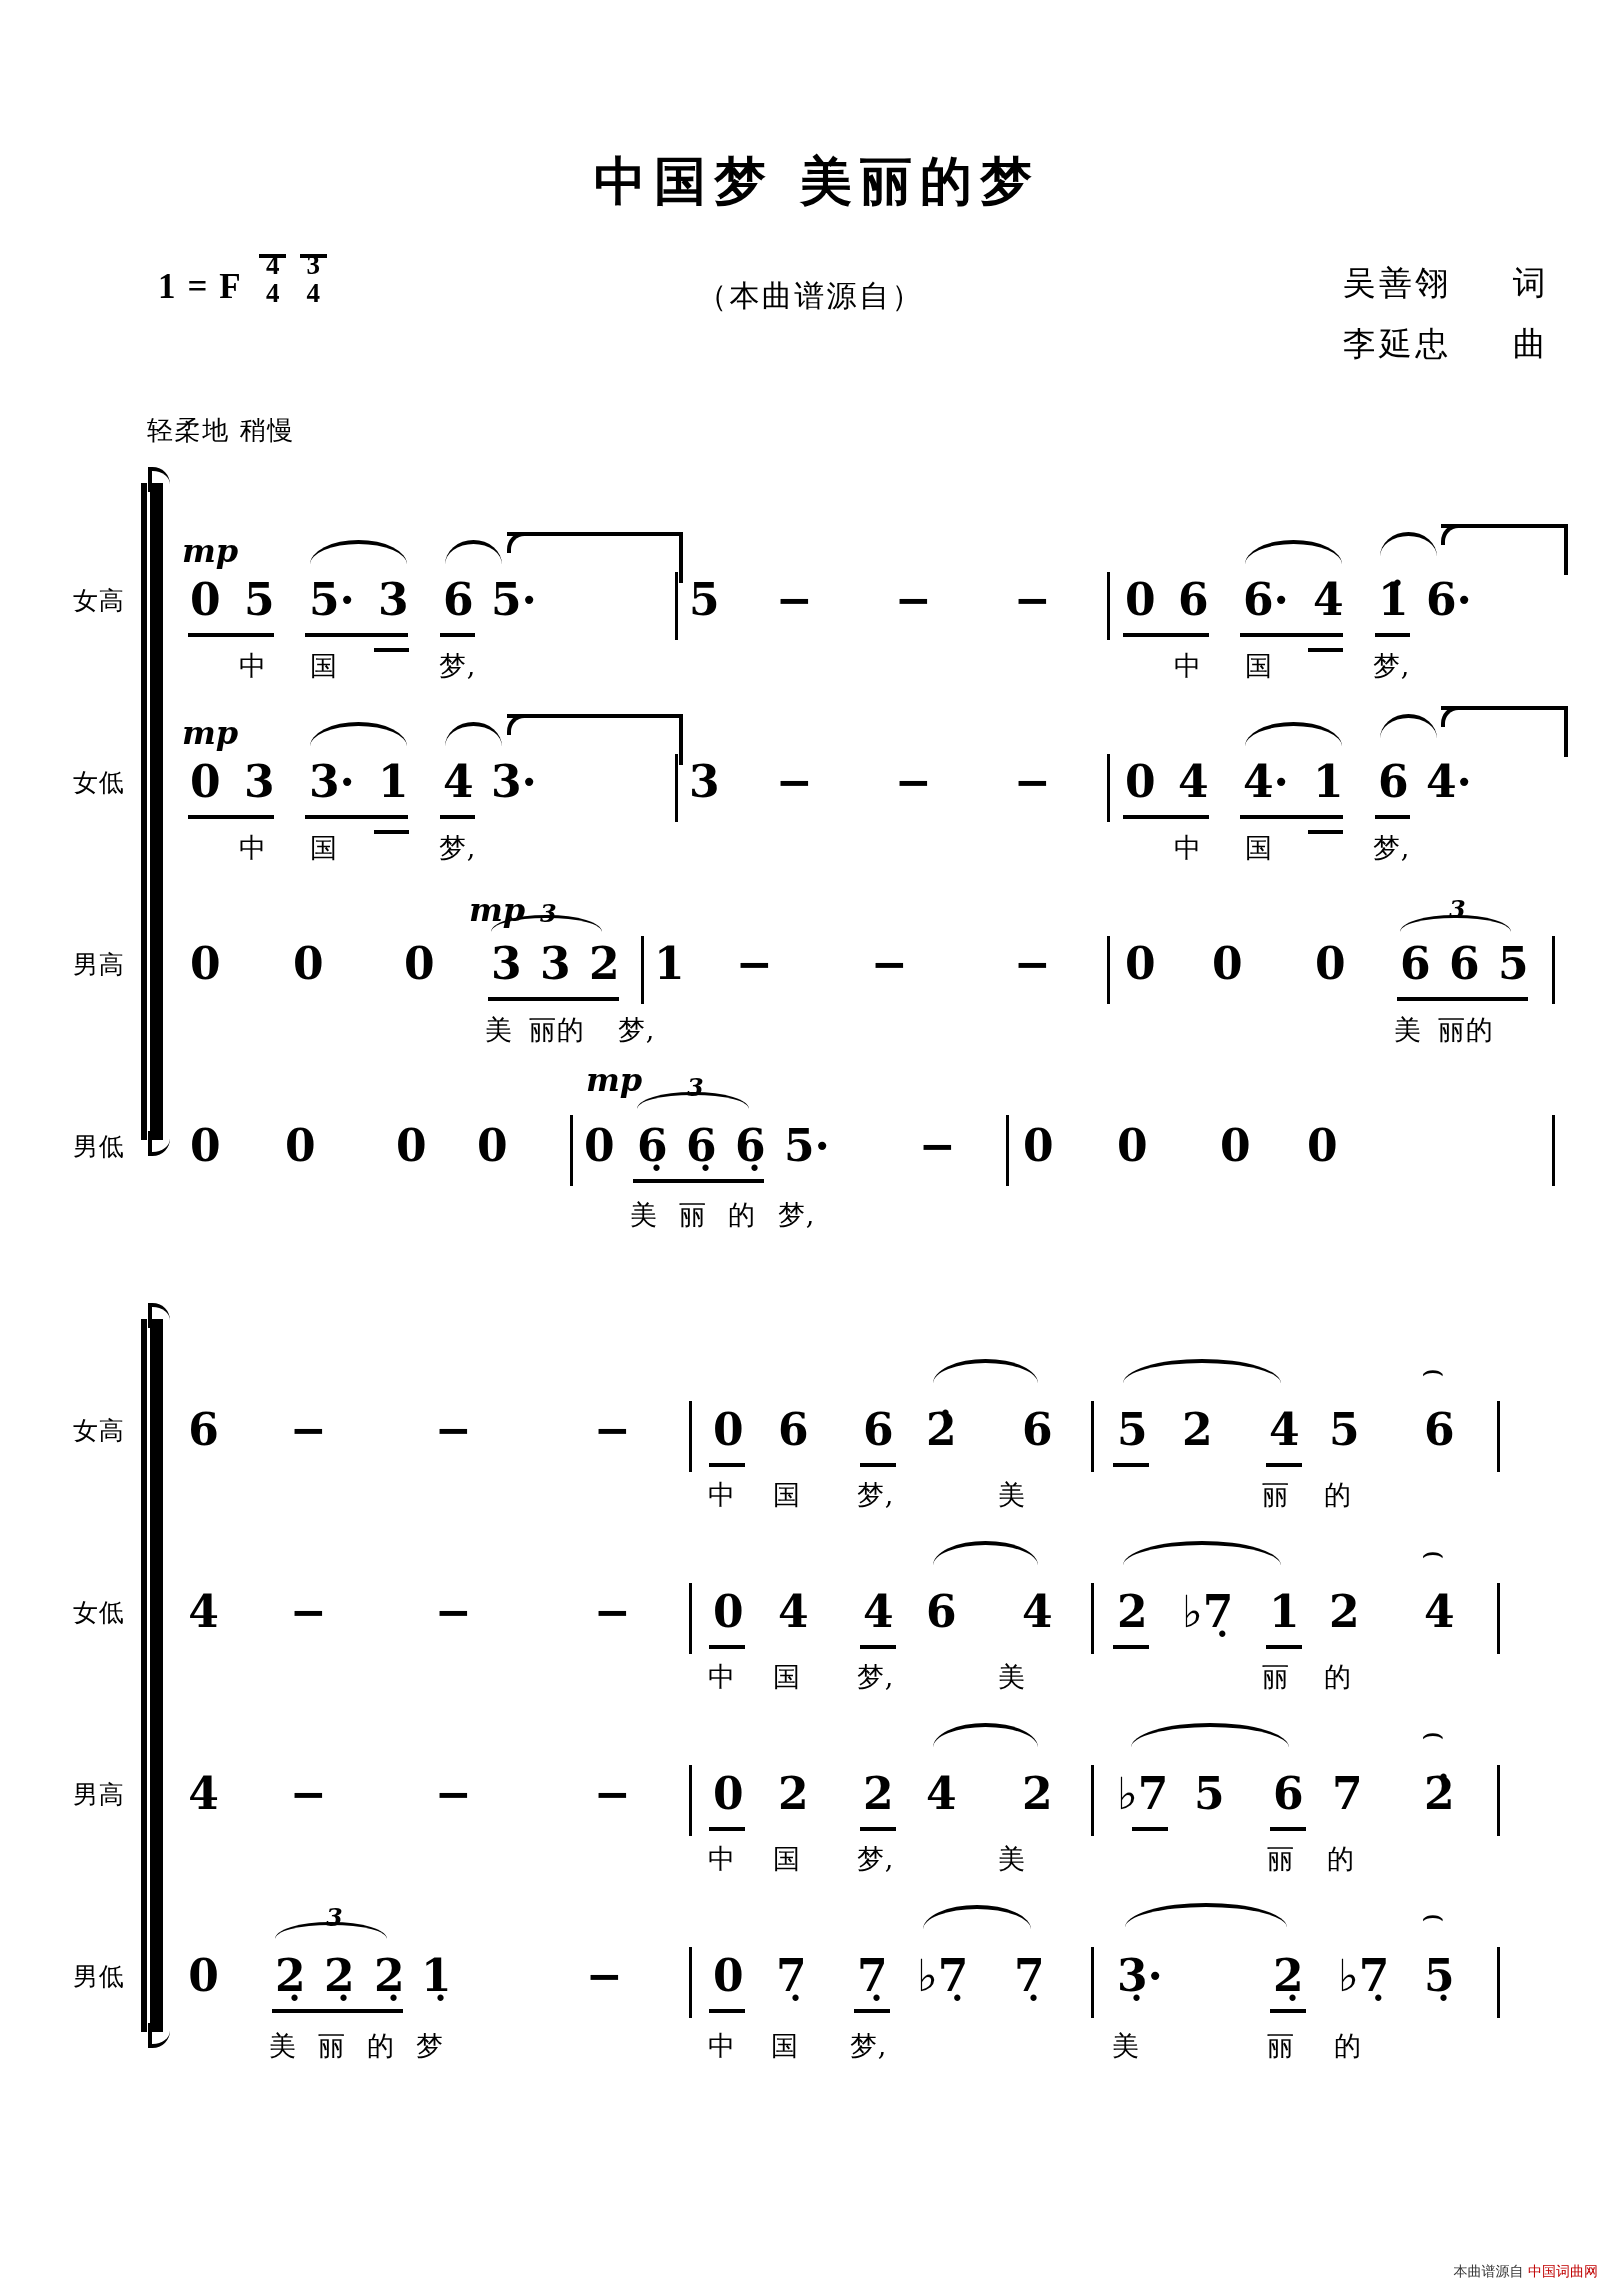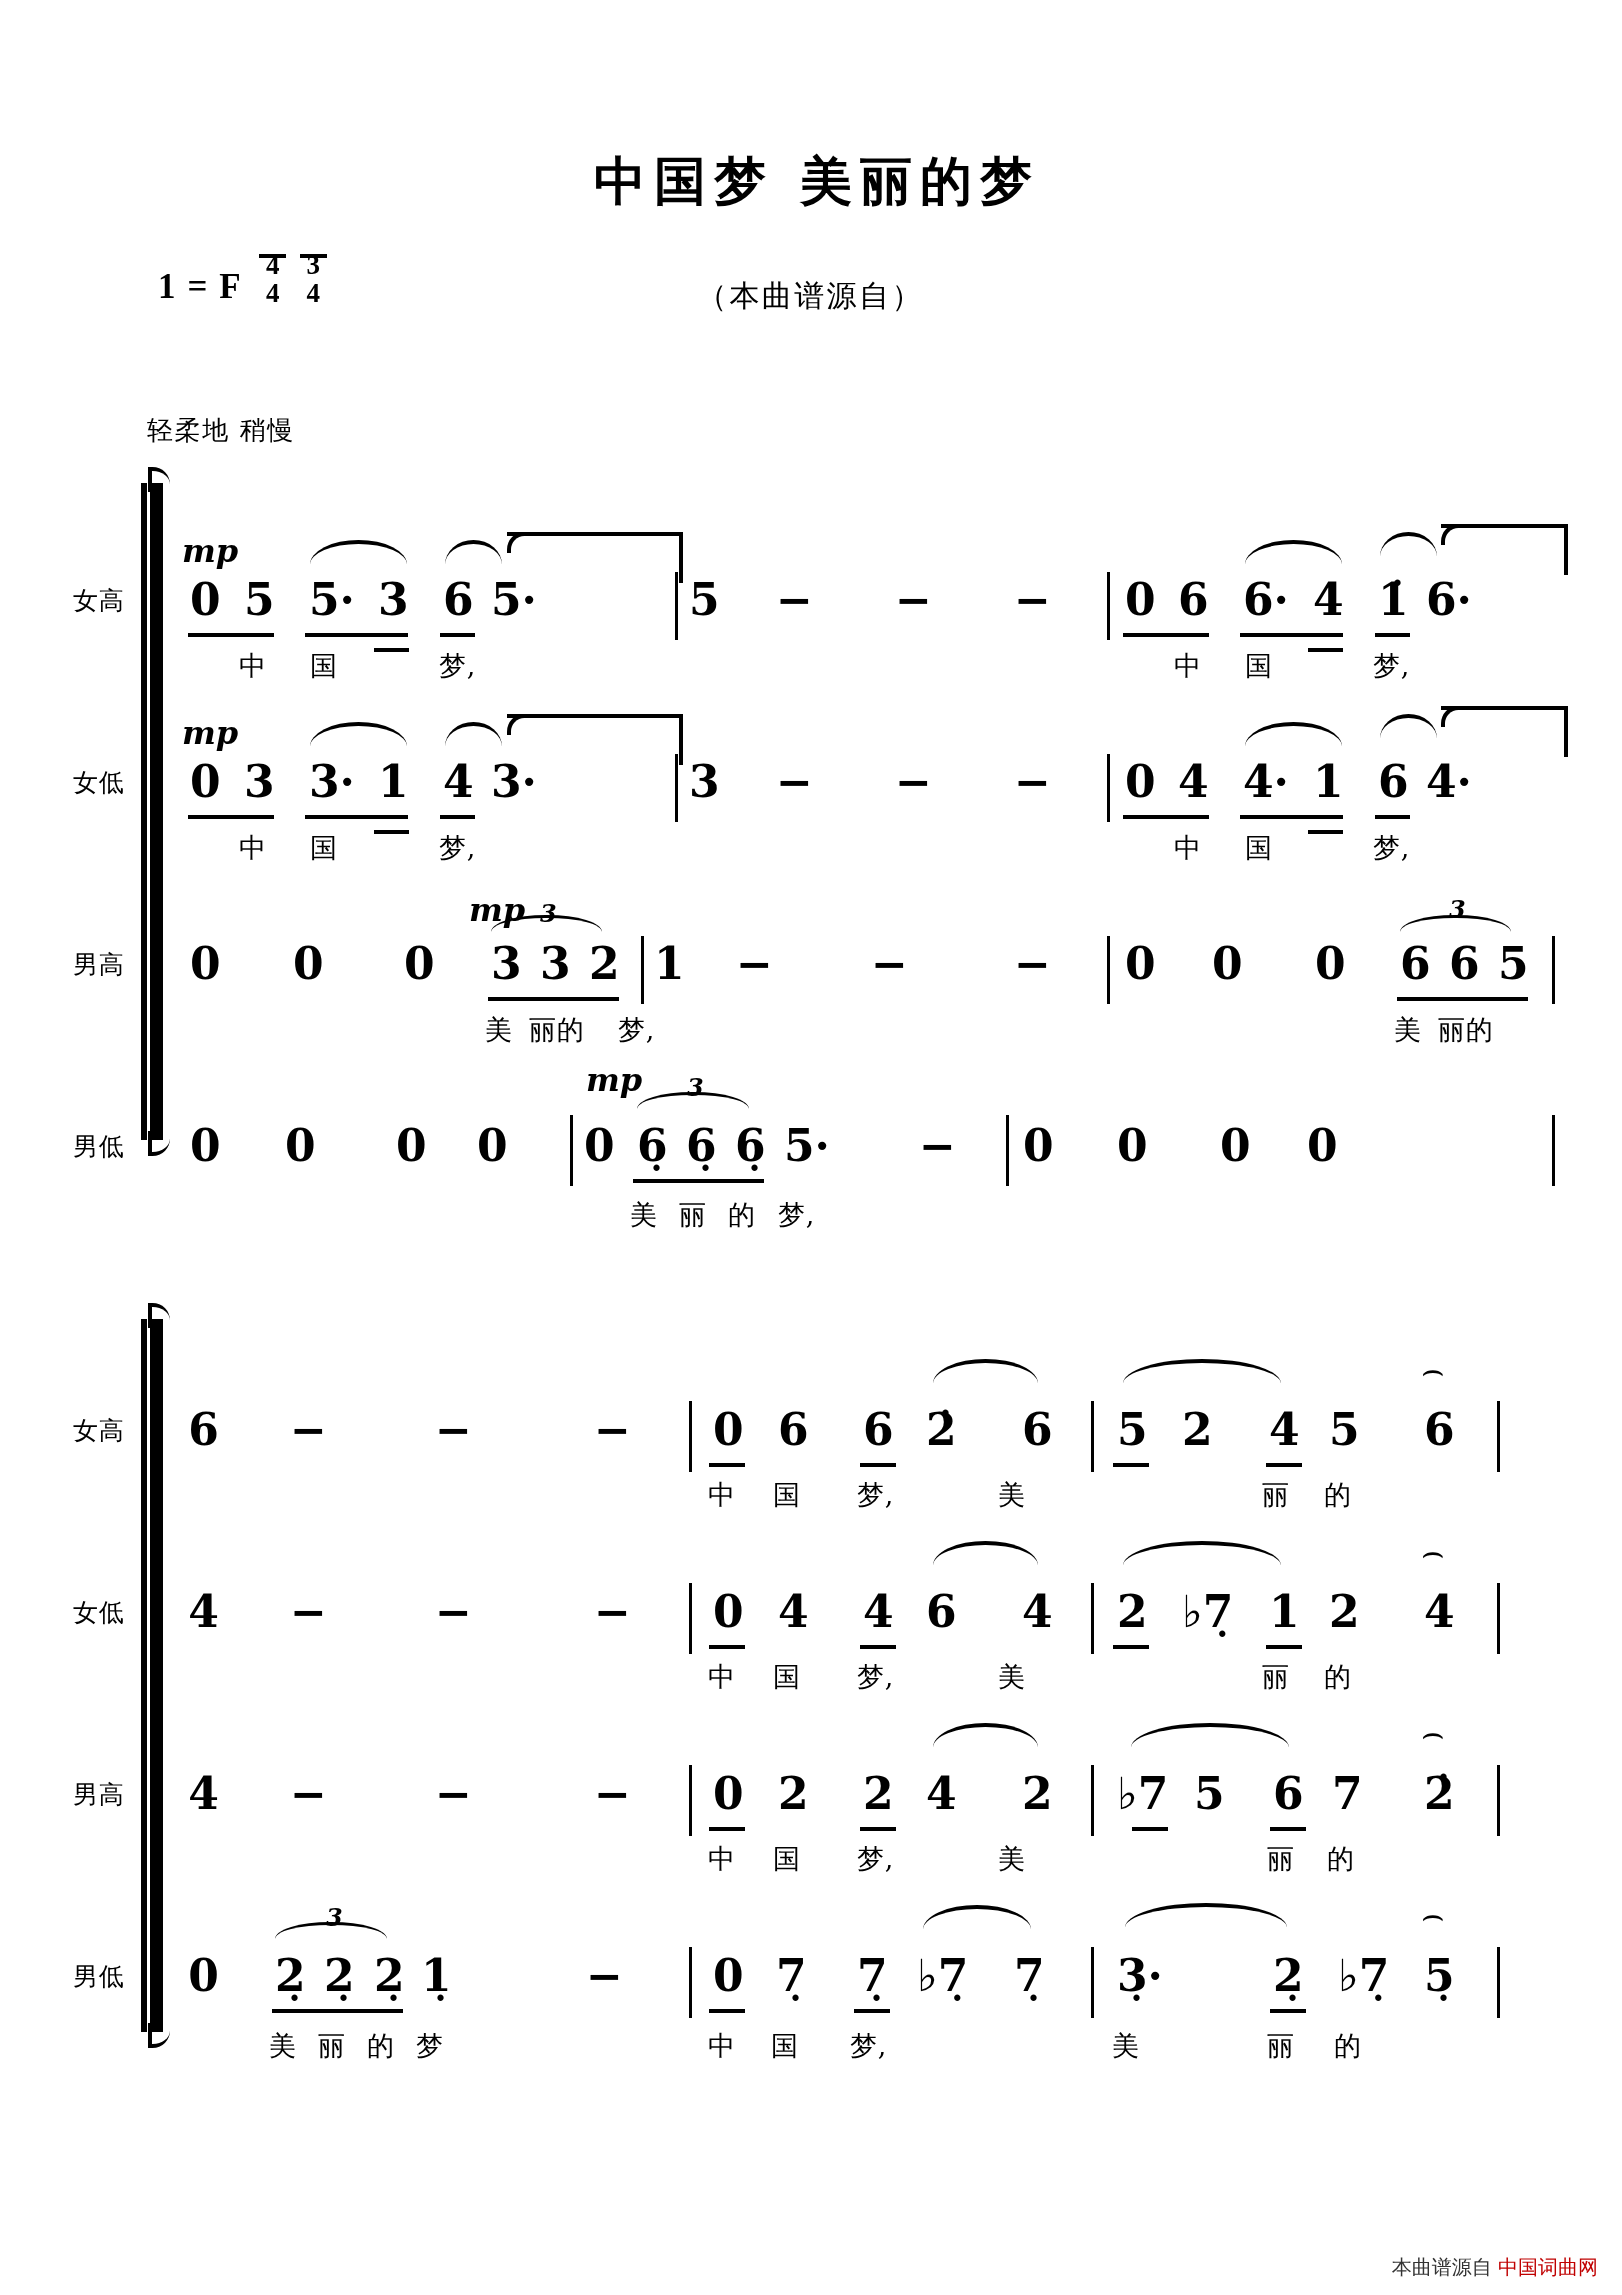--- a/index.html
+++ b/index.html
@@ -79,21 +79,21 @@
         border-left:4px solid #000;border-top:4px solid #000;border-top-left-radius:17.4px;}
   .trip{position:absolute;font-size:24px;font-weight:700;font-style:italic;
         font-family:"DejaVu Serif",serif;}
   .tripbr{position:absolute;border-top:3.2px solid #000;border-radius:50%/100% 100% 0 0;
           height:14.3px;}
   .ferm{position:absolute;font-size:36px;font-family:"DejaVu Serif",serif;line-height:1;}
 
   
   .pagenum{position:absolute;left:0;right:0;bottom:83px;text-align:center;
            font-size:25px;font-family:"DejaVu Serif",serif;letter-spacing:1.6px;}
-  .watermark{position:absolute;right:24px;bottom:14.3px;font-size:20px;
+  .watermark{position:absolute;right:24px;bottom:14.3px;font-size:14px;
              font-family:"DejaVu Sans",sans-serif;white-space:nowrap;}
   .watermark .wm-red{color:#c00000;}
   .watermark .wm-gray{color:#333;}
 </style>
 </head>
 <body>
 
 <div class="page">
 
   <div class="title">中国梦  美丽的梦</div>
@@ -107,20 +107,28 @@
     </span>
     <span class="frac">
       <span class="num">3</span>
       <span class="bar"></span>
       <span class="num">4</span>
     </span>
   </div>
 
   <div class="subtitle">（本曲谱源自）</div>
 
+  <div class="credits">
+    <div>
+      <span class="who">吴善翎</span><span>词</span>
+    </div>
+    <div>
+      <span class="who">李延忠</span><span>曲</span>
+    </div>
+  </div>
 
   <div class="tempo">轻柔地 稍慢</div>
 
   <div class="system" id="sys1">
 
     <div class="brace2" style="top:0px;height:657px;"></div>
     <div class="brace" style="top:0px;height:657px;"></div>
 
     <div class="staffrow">
       <div class="vlabel" style="top:101px;">女高</div>

